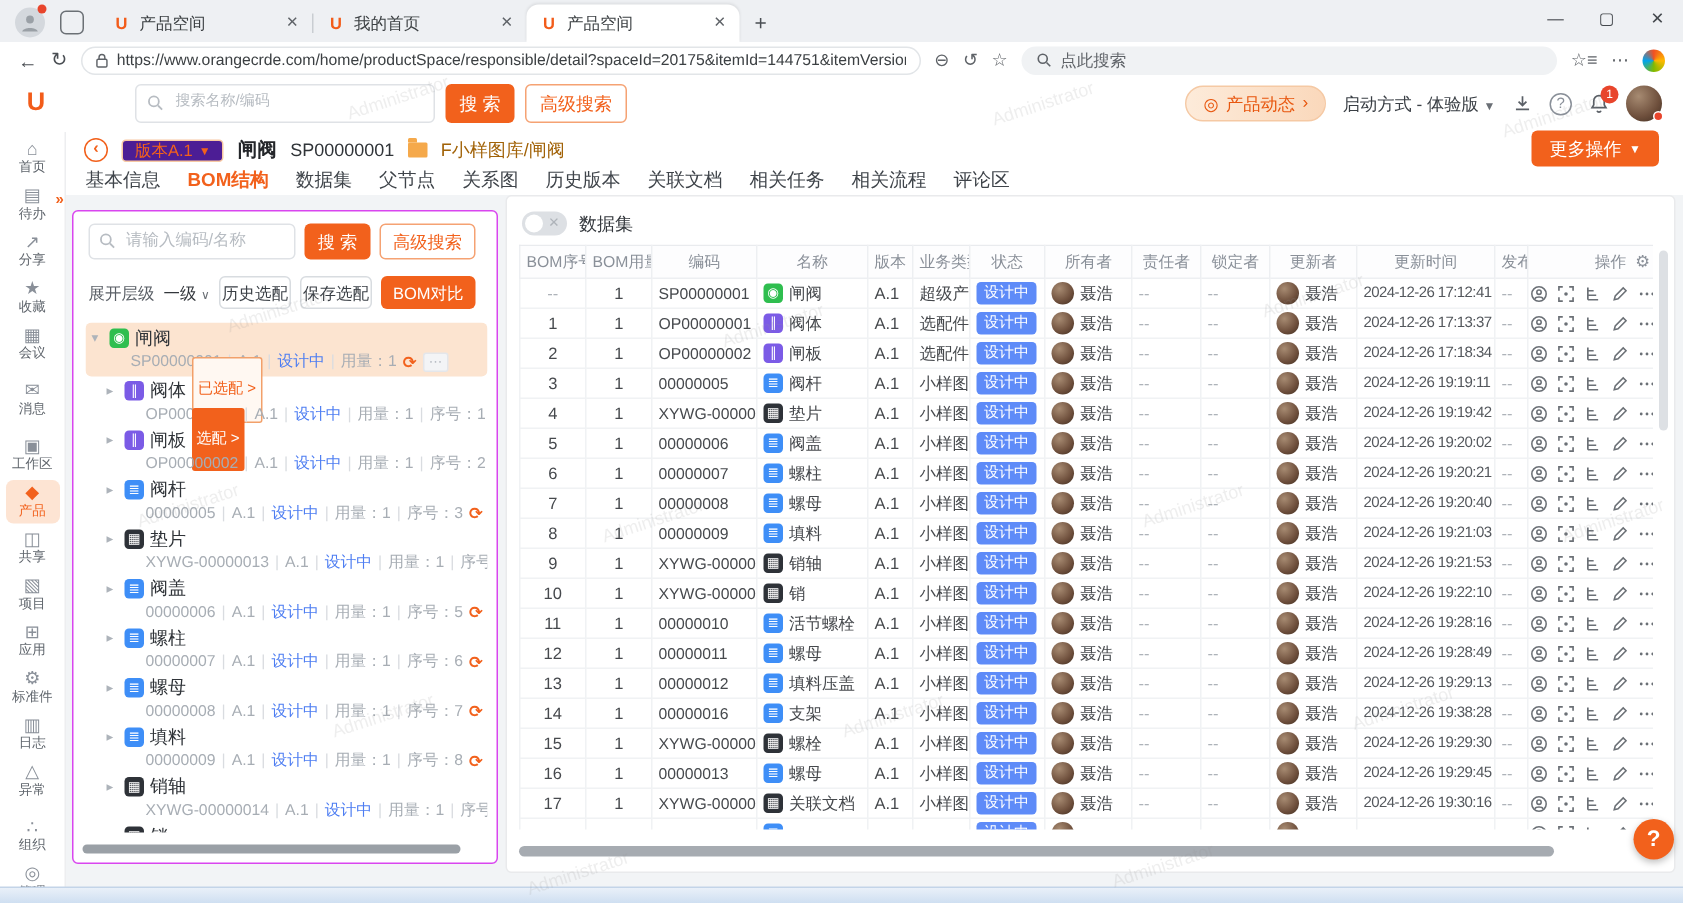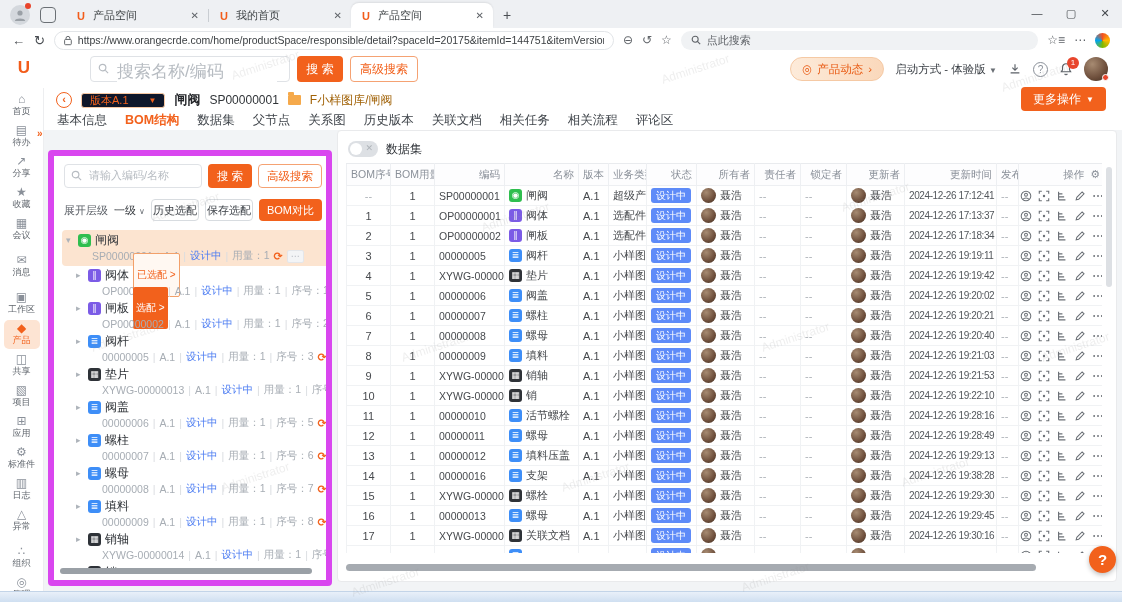--- a/index.html
+++ b/index.html
@@ -29,42 +29,42 @@
   .addr-ico{font-size:12px;color:#5F6368}
   #searchpill{display:flex;align-items:center;gap:6px;height:19px;background:#F0F2F4;border-radius:10px;padding:0 10px;flex:1}
   #searchpill span{font-size:11px;color:#5F6368}
   #copilot{width:15px;height:15px;border-radius:50%;background:conic-gradient(#f25022,#ffb900,#7fba00,#00a4ef,#f25022);flex:none}
 
   
   #appheader{position:absolute;top:50px;left:0;width:1122px;height:38px;background:#fff}
   #applogo{position:absolute;left:13px;top:7px;width:22px;height:22px;color:#F25C1A;font-weight:900;font-size:17px;text-align:center;line-height:22px}
   #hsearch{position:absolute;left:90px;top:6px;width:200px;height:26px;border:1px solid #DFE2E6;border-radius:4px}
   #hsearch svg{position:absolute;left:7px;top:6px}
-  #hsearch input{border:0;outline:none;width:160px;margin:5px 0 2px 26px;font-size:17px;color:#333;font-family:inherit}
+  #hsearch input{border:0;outline:none;width:160px;margin:5px 0 2px 26px;font-size:10px;color:#333;font-family:inherit}
   #hsearch input::placeholder{color:#B7BCC2}
   .btn-primary{background:#F2611C;color:#fff;border:none;border-radius:4px;font-size:12px;font-family:inherit}
   .btn-outline{background:#fff;color:#F2611C;border:1px solid #F5A273;border-radius:4px;font-size:12px;font-family:inherit}
   #hsearch-btn{position:absolute;left:297px;top:6px;width:46px;height:26px}
   #hadv-btn{position:absolute;left:350px;top:6px;width:68px;height:26px}
   #hdr-right{position:absolute;right:14px;top:6px;height:26px;display:flex;align-items:center;gap:11px}
   #news-pill{display:flex;align-items:center;gap:5px;height:24px;padding:0 11px;border-radius:13px;background:linear-gradient(90deg,#FDEBDA,#FAD8BB);border:1px solid #F5C9A4;color:#E8570F;font-size:11.5px}
   #launch{font-size:11.5px;color:#3A3F45}
   .caret{font-size:8px;color:#6A6F75}
   .hico{color:#5A5F66;display:flex;align-items:center}
   #help-ico{width:15px;height:15px;border:1.3px solid #8A9099;border-radius:50%;color:#8A9099;font-size:10px;line-height:13px;text-align:center}
   #bell-wrap{position:relative}
   #bell-badge{position:absolute;top:-5px;right:-6px;min-width:12px;height:12px;border-radius:6px;background:#E8452C;color:#fff;font-size:8px;line-height:12px;text-align:center;padding:0 2px}
   .avatar{border-radius:50%;background:radial-gradient(circle at 35% 30%,#A78B72,#6E4F3C 60%,#3E2C20);flex:none}
   #user-avatar{width:24px;height:24px;position:relative}
   #user-avatar .udot{position:absolute;right:-1px;bottom:0;width:7px;height:7px;border-radius:50%;background:#E8452C;border:1px solid #fff}
 
   
   #itembar{position:absolute;top:88px;left:44px;width:1078px;height:24px;background:#fff;display:flex;align-items:center;gap:9px;padding-left:12px}
   #back-circ{width:16px;height:16px;border:1.4px solid #F2611C;border-radius:50%;color:#F2611C;font-size:11px;line-height:13px;text-align:center;font-weight:700}
-  #ver-pill{display:flex;align-items:center;gap:20px;height:15px;padding:0 8px;background:#0f172a;border:1px solid #F7C8A3;border-radius:3px;color:#F2611C;font-size:11px}
+  #ver-pill{display:flex;align-items:center;gap:4px;height:15px;padding:0 8px;background:#4c1d95;border:1px solid #F7C8A3;border-radius:3px;color:#F2611C;font-size:11px}
   #item-name{font-size:13px;font-weight:700;color:#24262A}
   #item-code{font-size:12px;color:#303438}
   .folder-ico{position:relative;width:13px;height:10px;background:#F5A94B;border-radius:1px;flex:none}
   .folder-ico:before{content:"";position:absolute;top:-3px;left:0;width:6px;height:3px;background:#F5A94B;border-radius:1px 1px 0 0}
   #item-path{font-size:12px;color:#a16207}
   #more-btn{position:absolute;right:16px;top:-1px;height:24px;padding:0 12px;display:flex;align-items:center;gap:5px}
 
   
   #navtabs{position:absolute;top:112px;left:44px;width:1078px;height:18px;background:#fff;display:flex;gap:18px;padding-left:13px;border-bottom:1px solid #fff}
   .ntab{font-size:12.5px;color:#3F444A;white-space:nowrap}
@@ -78,21 +78,21 @@
   .side-item.active{background:#FDE4D3}
   .side-item.active .side-icon,.side-item.active .side-label{color:#F2611C}
   .side-divider{width:26px;height:1px;background:#ECEDEF;margin:3px 0}
   .side-spacer{flex:1}
   #side-expand{position:absolute;left:37px;top:128px;color:#F2611C;font-size:10px;font-weight:700;z-index:5}
 
   
   #content{position:absolute;top:130px;left:44px;width:1078px;height:462px;background:#F2F4F6}
 
   
-  #treecard{position:absolute;top:150px;left:48px;width:284px;height:436px;background:#fff;border:6px solid #d946ef;border-radius:4px;overflow:hidden}
+  #treecard{position:absolute;top:140px;left:48px;width:284px;height:436px;background:#fff;border:1px solid #d946ef;border-radius:4px;overflow:hidden}
   #tsearch{position:absolute;left:10px;top:8px;width:138px;height:24px;border:1px solid #DFE2E6;border-radius:4px}
   #tsearch svg{position:absolute;left:6px;top:5px}
   #tsearch input{border:0;outline:none;width:104px;margin:4px 0 0 24px;font-size:11px;color:#333;font-family:inherit}
   #tsearch input::placeholder{color:#B7BCC2}
   #tsearch-btn{position:absolute;left:154px;top:8px;width:44px;height:24px;font-size:11.5px}
   #tadv-btn{position:absolute;left:204px;top:8px;width:64px;height:24px;font-size:11.5px}
   #tctrl{position:absolute;left:10px;top:42px;width:264px;height:24px;display:flex;align-items:center;gap:6px}
   #expand-label{font-size:11px;color:#5A5F66;white-space:nowrap}
   #expand-level{font-size:11px;color:#33373C;white-space:nowrap}
   .btn-gray{background:#fff;border:1px solid #D8DCE0;border-radius:4px;color:#3A3F45;font-size:11px;height:22px;padding:0 1px;font-family:inherit;white-space:nowrap}
@@ -122,21 +122,21 @@
   #dstoggle{width:30px;height:16px;border-radius:8px;background:#DDE0E4;position:relative;flex:none}
   #dstoggle .knob{position:absolute;left:2px;top:2px;width:12px;height:12px;border-radius:50%;background:#fff}
   #dstoggle .tx{position:absolute;right:5px;top:2px;font-size:9px;color:#AEB3B9}
   #ds-label{font-size:12px;color:#33373C}
   #gridtop .btns{margin-left:auto;display:flex;gap:8px}
   .gbtn{height:24px;padding:0 10px;border-radius:4px;font-size:11.5px;font-family:inherit;white-space:nowrap}
   .gbtn.highlight{background:#fff;color:#F2611C;border:2px solid #E8472C;font-weight:600}
   .gbtn.primary{background:#F2611C;color:#fff;border:none}
   #grid-clip{position:absolute;left:8px;top:32px;right:14px;height:390px;overflow:hidden}
   table{border-collapse:collapse;table-layout:fixed;width:758px}
-  th{height:22px;font-weight:400;font-size:10.5px;color:#8A9099;text-align:right;padding:0 4px;border:1px solid #EDEFF2;border-top:1px solid #E9EBEE;background:#FDFDFE;white-space:nowrap;overflow:hidden}
+  th{height:22px;font-weight:400;font-size:10.5px;color:#8A9099;text-align:center;padding:0 4px;border:1px solid #EDEFF2;border-top:1px solid #E9EBEE;background:#FDFDFE;white-space:nowrap;overflow:hidden}
   td{height:20px;font-size:11px;color:#46494D;padding:0 4px;border:1px solid #F0F2F4;white-space:nowrap;overflow:hidden}
   .c-center{text-align:center}
   .c-dim{color:#AEB3B9}
   .c-code{font-size:10.5px}
   .c-time{font-size:10px;letter-spacing:-0.4px;color:#53575C}
   .namecell{display:flex;align-items:center;gap:4px}
   .badge-status{display:inline-block;background:#5E8BF8;color:#fff;font-size:10px;line-height:15px;padding:0 5px;border-radius:3px}
   .usercell{display:flex;align-items:flex-end;gap:4px}
   .usercell .avatar{width:15px;height:15px}
   .th-ops{display:flex;align-items:center;justify-content:flex-end;gap:6px}

